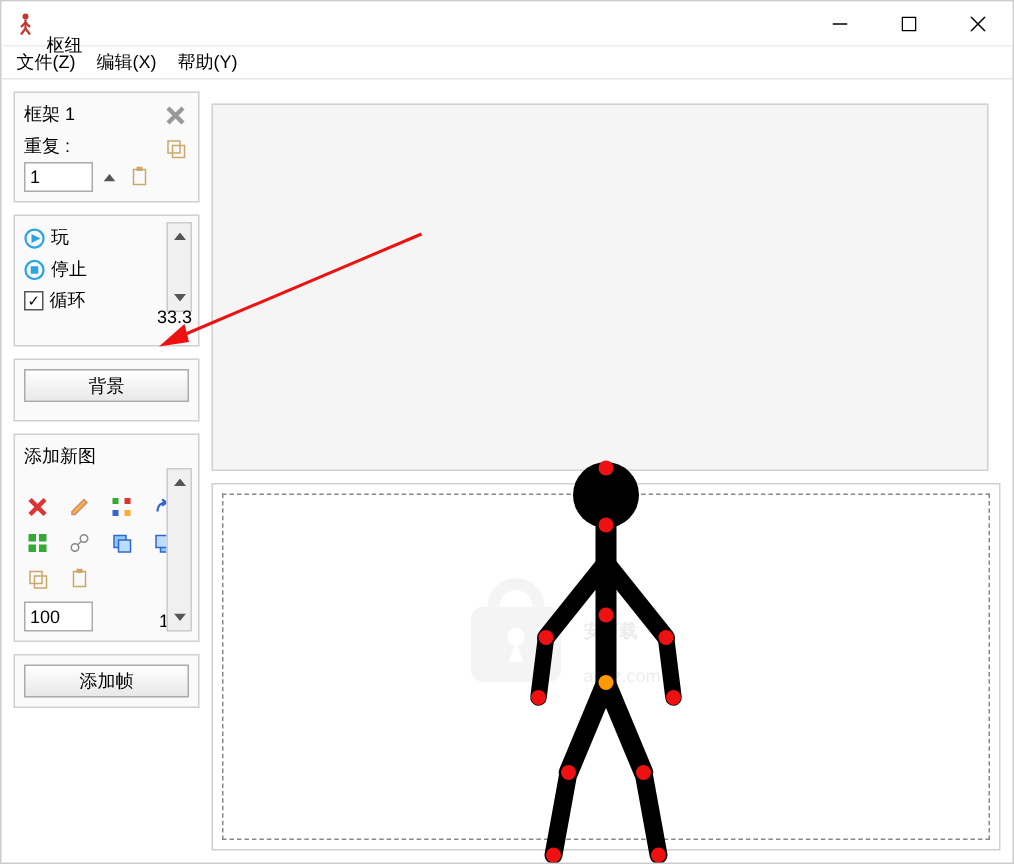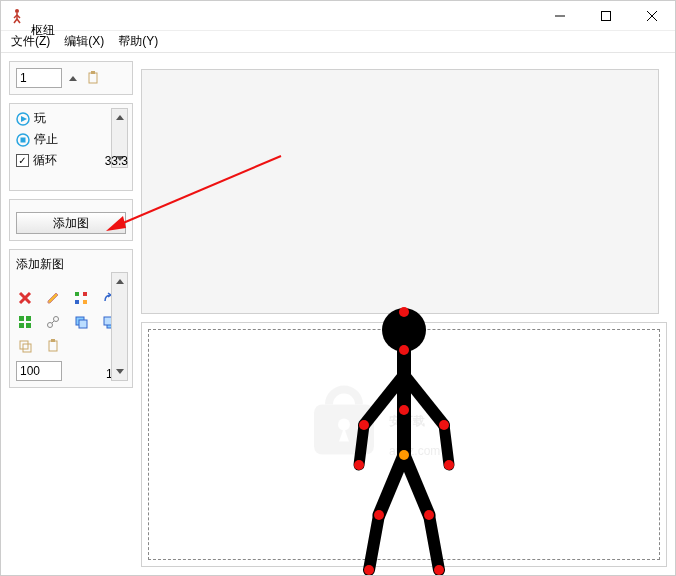--- a/index.html
+++ b/index.html
@@ -23,21 +23,21 @@
 .frame-panel { position: relative; }
 .frame-title { display: inline-block; margin-bottom: 4px; }
 .frame-row { display: flex; align-items: center; gap: 4px; }
 .inp { width: 46px; height: 20px; border: 1px solid #aaa; padding: 0 3px; background: #fff; }
 .iconbtn { width: 18px; height: 18px; display: inline-flex; align-items: center; justify-content: center; cursor: pointer; }
 
 .play-panel { display: flex; flex-direction: column; gap: 4px; position: relative; }
 .play-row { display: flex; align-items: center; gap: 4px; cursor: pointer; }
 .scrollbar-v { width: 17px; background: #f0f0f0; border: 1px solid #ccc; position: absolute; right: 4px; top: 4px; bottom: 4px; display: flex; flex-direction: column; justify-content: space-between; align-items: center; }
 .sarrow { width: 100%; height: 17px; display: flex; align-items: center; justify-content: center; cursor: pointer; }
-.fps { position: absolute; right: 4px; bottom: 22px; }
+.fps { position: absolute; right: 4px; bottom: 12px; }
 
 .btn { display: block; width: 100%; height: 22px; border: 1px solid #aaa; background: linear-gradient(#fff,#e8e8e8); cursor: pointer; }
 
 .editfig-panel .tlabel { display: block; margin-bottom: 16px; }
 .icongrid { display: grid; grid-template-columns: repeat(4, 18px); gap: 6px 10px; margin-bottom: 6px; }
 .icell { width: 18px; height: 18px; display: flex; align-items: center; justify-content: center; cursor: pointer; }
 .scale-row { display: flex; align-items: flex-end; gap: 6px; }
 
 .frame-strip { flex: 1; border: 1px solid #d0d0d0; background: #f5f5f5; height: 70px; margin-top: 8px; margin-right: 8px; }
 
@@ -92,20 +92,40 @@
   <span class="mitem">文件(Z)</span>
   <span class="mitem">编辑(X)</span>
   <span class="mitem">帮助(Y)</span>
 </div>
 
 <div class="content">
 
   <div class="sidebar">
 
     <div class="panel frame-panel">
+      <div style="display:flex;justify-content:space-between;align-items:flex-start">
+        <div>
+          <span class="frame-title">框架 1</span><br>
+          <span>重复 :</span>
+        </div>
+        <div style="display:flex;flex-direction:column;gap:4px">
+          <span class="iconbtn">
+              <svg width="14" height="14">
+                <line x1="2" y1="2" x2="12" y2="12" stroke="#999" stroke-width="3"></line>
+                <line x1="12" y1="2" x2="2" y2="12" stroke="#999" stroke-width="3"></line>
+              </svg>
+            </span>
+          <span class="iconbtn">
+              <svg width="14" height="14">
+                <rect x="2" y="2" width="8" height="8" fill="none" stroke="#c9a86a"></rect>
+                <rect x="5" y="5" width="8" height="8" fill="none" stroke="#c9a86a"></rect>
+              </svg>
+            </span>
+        </div>
+      </div>
       <div class="frame-row">
         <input class="inp" value="1" style="">
         <span class="iconbtn" style="flex-direction:column;width:14px">
             <svg width="8" height="5">
               <polygon points="4,0 8,5 0,5" fill="#555"></polygon>
             </svg>
           </span>
         <span class="iconbtn">
             <svg width="14" height="14">
               <rect x="3" y="2" width="8" height="10" fill="none" stroke="#c9a86a"></rect>
@@ -143,22 +163,22 @@
         <div class="sarrow">
             <svg width="8" height="5">
               <polygon points="0,0 8,0 4,5" fill="#555"></polygon>
             </svg>
           </div>
       </div>
       <span class="fps">33.3</span>
     </div>
 
     <div class="panel" style="padding:6px">
+      <button class="btn">背景</button>
       <div style="height:6px"></div>
-      <button class="btn">添加图</button>
     </div>
 
     <div class="panel editfig-panel" style="position:relative;padding-right:26px">
       <span class="tlabel">添加新图</span>
       <div class="icongrid">
         <span class="icell">
             <svg width="14" height="14">
               <line x1="2" y1="2" x2="12" y2="12" stroke="#d33" stroke-width="3"></line>
               <line x1="12" y1="2" x2="2" y2="12" stroke="#d33" stroke-width="3"></line>
             </svg>
@@ -232,20 +252,23 @@
             </svg>
           </div>
         <div class="sarrow">
             <svg width="8" height="5">
               <polygon points="0,0 8,0 4,5" fill="#555"></polygon>
             </svg>
           </div>
       </div>
     </div>
 
+    <div class="panel">
+      <button class="btn">添加帧</button>
+    </div>
 
   </div>
 
   <div class="canvas-area">
     <div class="frame-strip"></div>
     <div class="canvas-wrap">
       <div class="canvas-inner">
 
         <div class="watermark">
           <svg width="220" height="110" viewBox="0 0 220 110">

